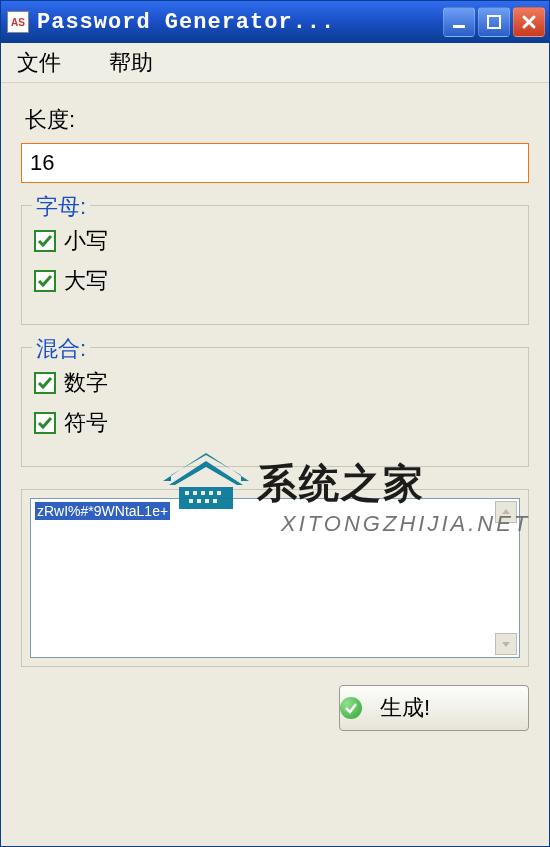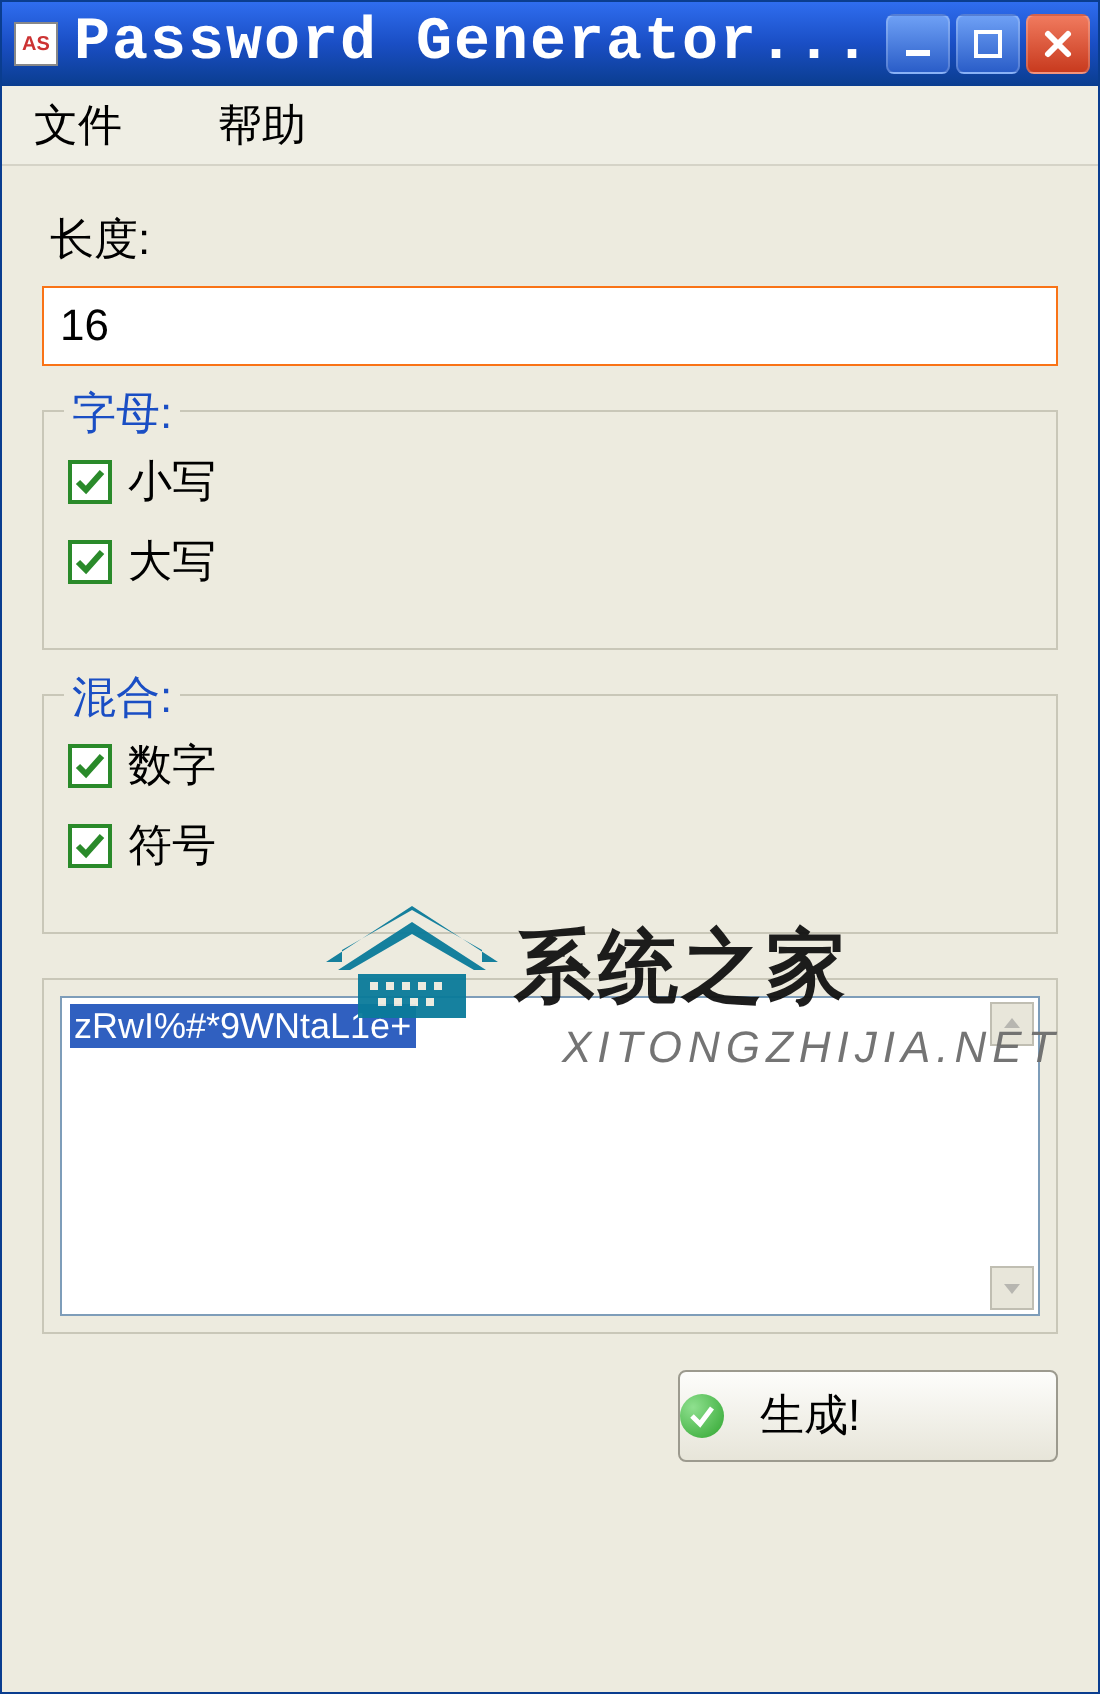--- a/index.html
+++ b/index.html
@@ -38,21 +38,21 @@
     justify-content: center;
     font-size: 10px;
     color: #c33;
     font-weight: bold;
     font-family: sans-serif;
   }
   .title-text {
     flex: 1;
     font-family: "Courier New", monospace;
     font-weight: bold;
-    font-size: 30px;
+    font-size: 22px;
     letter-spacing: 1px;
     white-space: nowrap;
     overflow: hidden;
   }
   .win-btns { display: flex; gap: 3px; }
   .win-btn {
     width: 32px;
     height: 30px;
     border-radius: 4px;
     display: flex;
@@ -135,21 +135,21 @@
     border: 1px solid #c9c7b8;
     padding: 8px;
   }
   .output {
     width: 100%;
     height: 160px;
     border: 1px solid #7e9db9;
     background: #fff;
     padding: 4px 4px;
     font-family: Arial, sans-serif;
-    font-size: 18px;
+    font-size: 14px;
     position: relative;
     overflow: hidden;
   }
   .output-sel {
     background: #3060c0;
     color: #fff;
     padding: 1px 2px;
     display: inline;
   }
   .scroll-stub {

